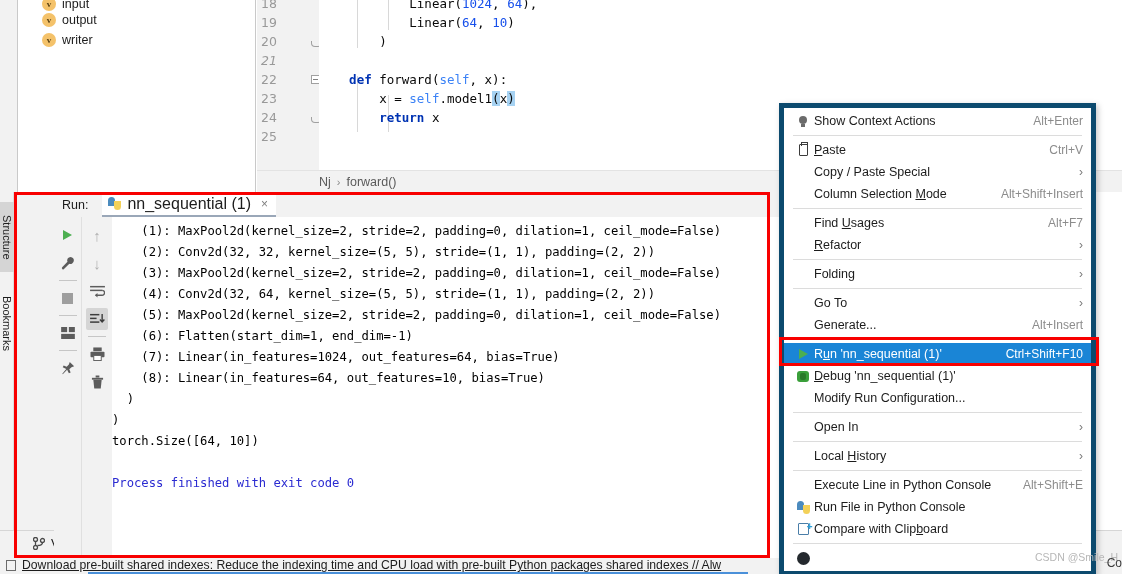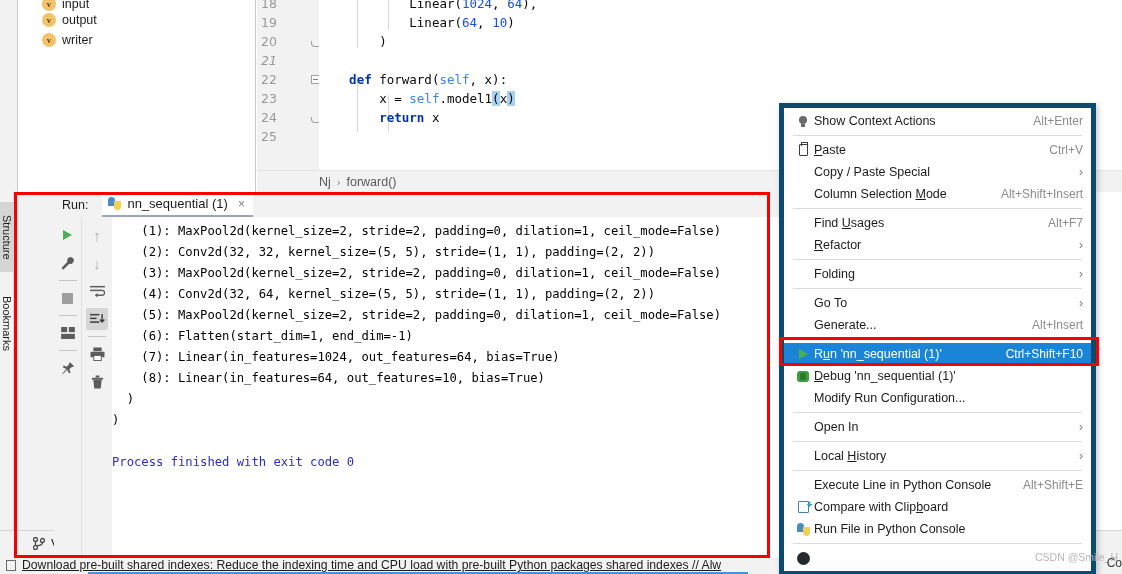--- a/index.html
+++ b/index.html
@@ -50,21 +50,21 @@
   .breadcrumb { position: absolute; left: 62px; top: 172px; height: 20px; line-height: 20px; font-size: 12.5px; color: #5a5a5a; display:flex; align-items:center; gap:6px; }
   .bc-sep { color: #8a8a8a; font-size: 11px; }
   .bc-strip { position:absolute; left:0; top:170px; right:0; height:22px; background:#f2f2f2; border-top:1px solid #e3e3e3;}
 
   
   .runbox-red { position: absolute; left: 14px; top: 192px; width: 756px; height: 366px; border: 3px solid #f80000; z-index: 6; pointer-events:none; }
   .run-panel { position: absolute; left: 14px; top: 192px; width: 756px; height: 366px; background: #ffffff; z-index: 4; margin-left: 40px; }
   .run-header { position: absolute; left: 0; top: 0; width: 100%; height: 25px; background: #f2f2f2; display: flex; align-items: center; }
   .run-label { margin-left: 8px; font-size: 12.5px; color: #1c1c1c; }
   .run-tab { margin-left: 14px; height: 25px; display: flex; align-items: center; gap: 6px; padding: 0 8px 0 6px; background: #ffffff; border-bottom: 2px solid #9aa7b8; }
-  .run-tab-label { font-size: 13px; color: #1c1c1c; }
+  .run-tab-label { font-size: 16px; color: #1c1c1c; }
   .tab-close { color: #808080; font-size: 12px; margin-left: 4px; }
   .pyicon { width:13px; height:13px; position:relative; display:inline-block;}
   .pyicon:before{content:""; position:absolute; left:0; top:0; width:7px; height:9px; background:#4b8bbe; border-radius:4px 4px 0 0;}
   .pyicon:after{content:""; position:absolute; right:0; bottom:0; width:7px; height:9px; background:#f3d159; border-radius:0 0 4px 4px;}
 
   .run-toolbar { position: absolute; left: 0; top: 25px; width: 27px; height: 341px; background: #f2f2f2; display: flex; flex-direction: column; align-items: center; padding-top: 4px; }
   .run-toolbar2 { position: absolute; left: 27px; top: 25px; width: 31px; height: 341px; background: #f2f2f2; display: flex; flex-direction: column; align-items: center; padding-top: 4px; border-left:1px solid #e0e0e0;}
   .tbtn { width: 22px; height: 22px; margin: 3px 0; display: flex; align-items: center; justify-content: center; color: #5c5c5c; font-size: 13px; }
   .tbtn.active { background: #d5d5d5; border-radius: 2px; }
   .tsep { width: 18px; height: 1px; background: #c6c6c6; margin: 3px 0; }
@@ -282,20 +282,21 @@
       <div class="cline">    (1): MaxPool2d(kernel_size=2, stride=2, padding=0, dilation=1, ceil_mode=False)</div>
       <div class="cline">    (2): Conv2d(32, 32, kernel_size=(5, 5), stride=(1, 1), padding=(2, 2))</div>
       <div class="cline">    (3): MaxPool2d(kernel_size=2, stride=2, padding=0, dilation=1, ceil_mode=False)</div>
       <div class="cline">    (4): Conv2d(32, 64, kernel_size=(5, 5), stride=(1, 1), padding=(2, 2))</div>
       <div class="cline">    (5): MaxPool2d(kernel_size=2, stride=2, padding=0, dilation=1, ceil_mode=False)</div>
       <div class="cline">    (6): Flatten(start_dim=1, end_dim=-1)</div>
       <div class="cline">    (7): Linear(in_features=1024, out_features=64, bias=True)</div>
       <div class="cline">    (8): Linear(in_features=64, out_features=10, bias=True)</div>
       <div class="cline">  )</div>
       <div class="cline">)</div>
+      <div class="cline">torch.Size([64, 10])</div>
       <div class="cline"></div>
       <div class="cline proc">Process finished with exit code 0</div>
     </div>
   </div>
 
   <div class="runbox-red"></div>
 
   <div class="bottombar">
     <div class="bb-item" style="margin-left:22px;">
       <svg width="12" height="13" viewBox="0 0 12 13">
@@ -451,29 +452,29 @@
     </div>
     <div class="msep"></div>
 
     <div class="mitem">
       <span class="micon"></span>
       <span class="mlabel">Execute Line in Python Console</span>
       <span class="mshort">Alt+Shift+E</span>
     </div>
     <div class="mitem">
       <span class="micon">
+          <span class="pyicon"></span>
+        </span>
+      <span class="mlabel">Run File in Python Console</span>
+    </div>
+    <div class="mitem">
+      <span class="micon">
           <span class="cmpicon"></span>
         </span>
       <span class="mlabel">Compare with Clip<u>b</u>oard</span>
-    </div>
-    <div class="mitem">
-      <span class="micon">
-          <span class="pyicon"></span>
-        </span>
-      <span class="mlabel">Run File in Python Console</span>
     </div>
     <div class="msep"></div>
 
     <div class="mitem">
       <span class="micon">
           <span class="gh"></span>
         </span>
     </div>
   </div>
 

